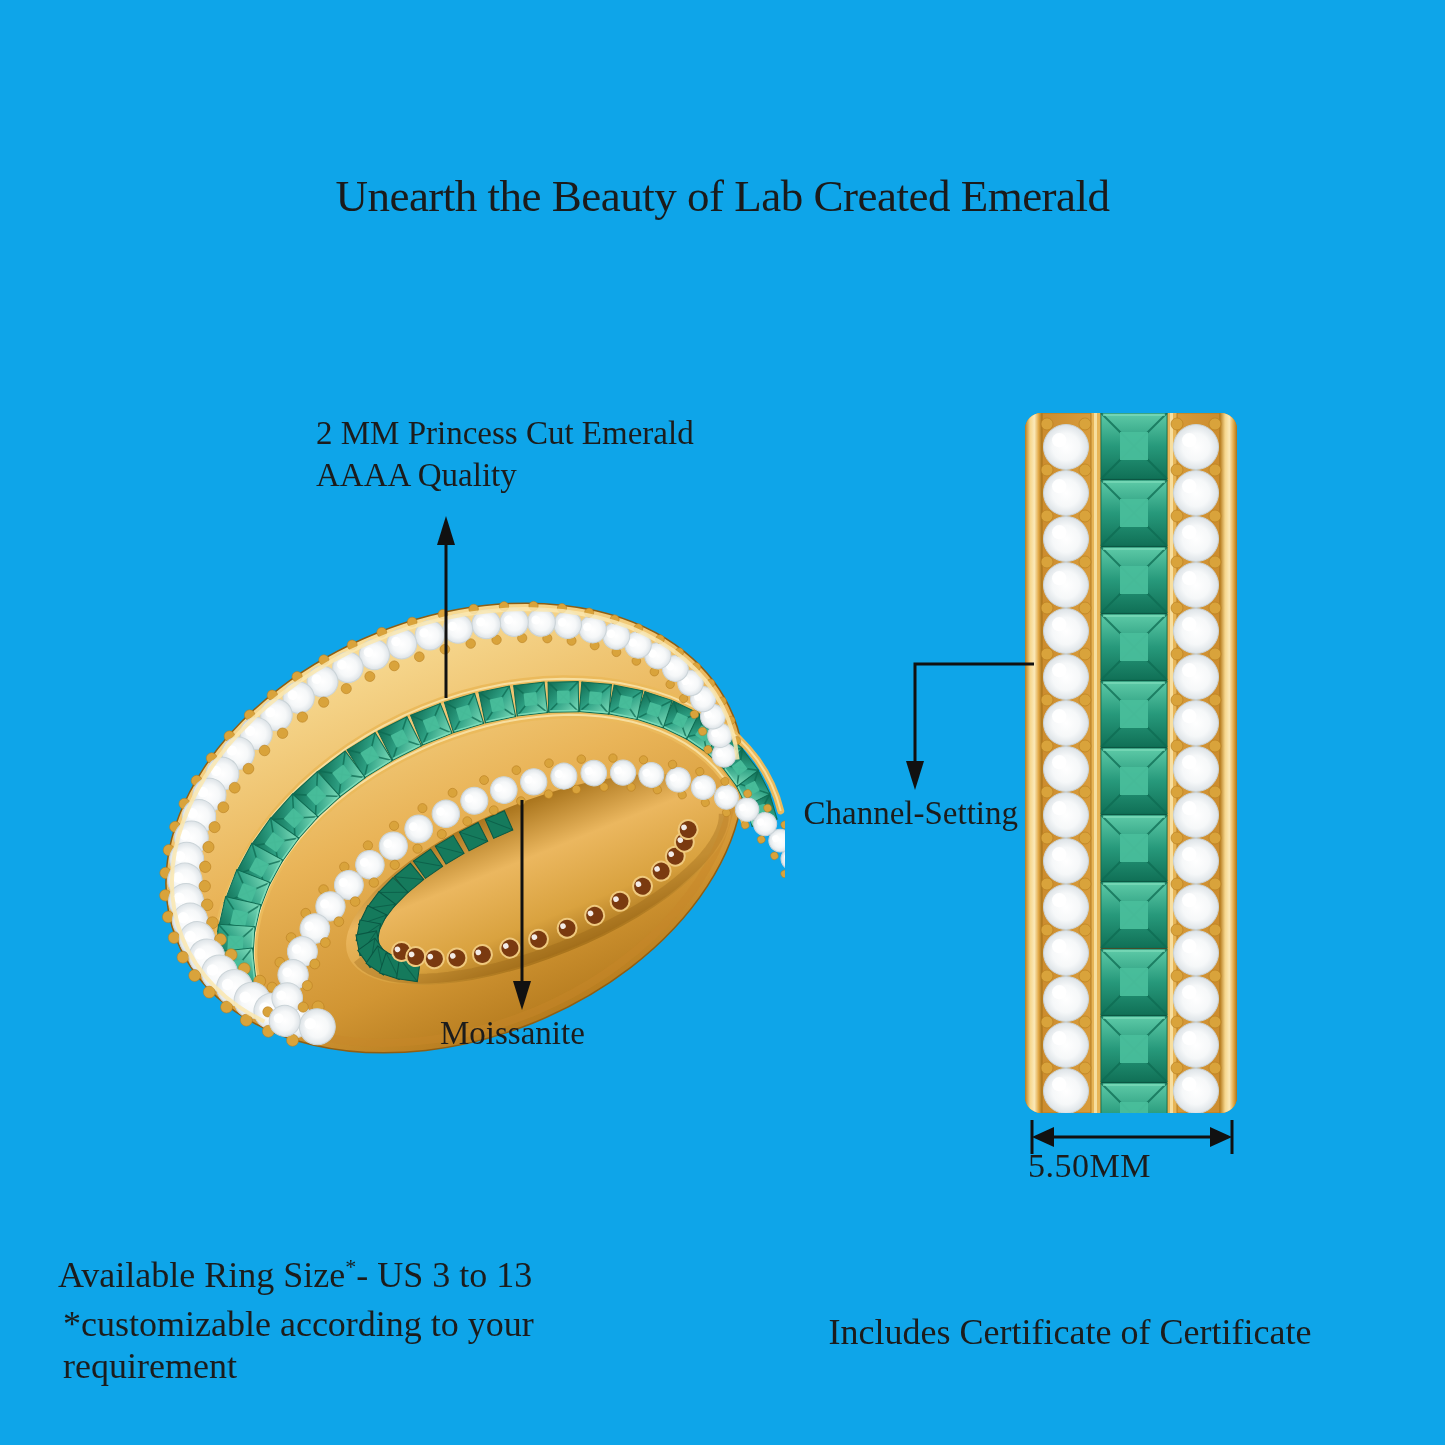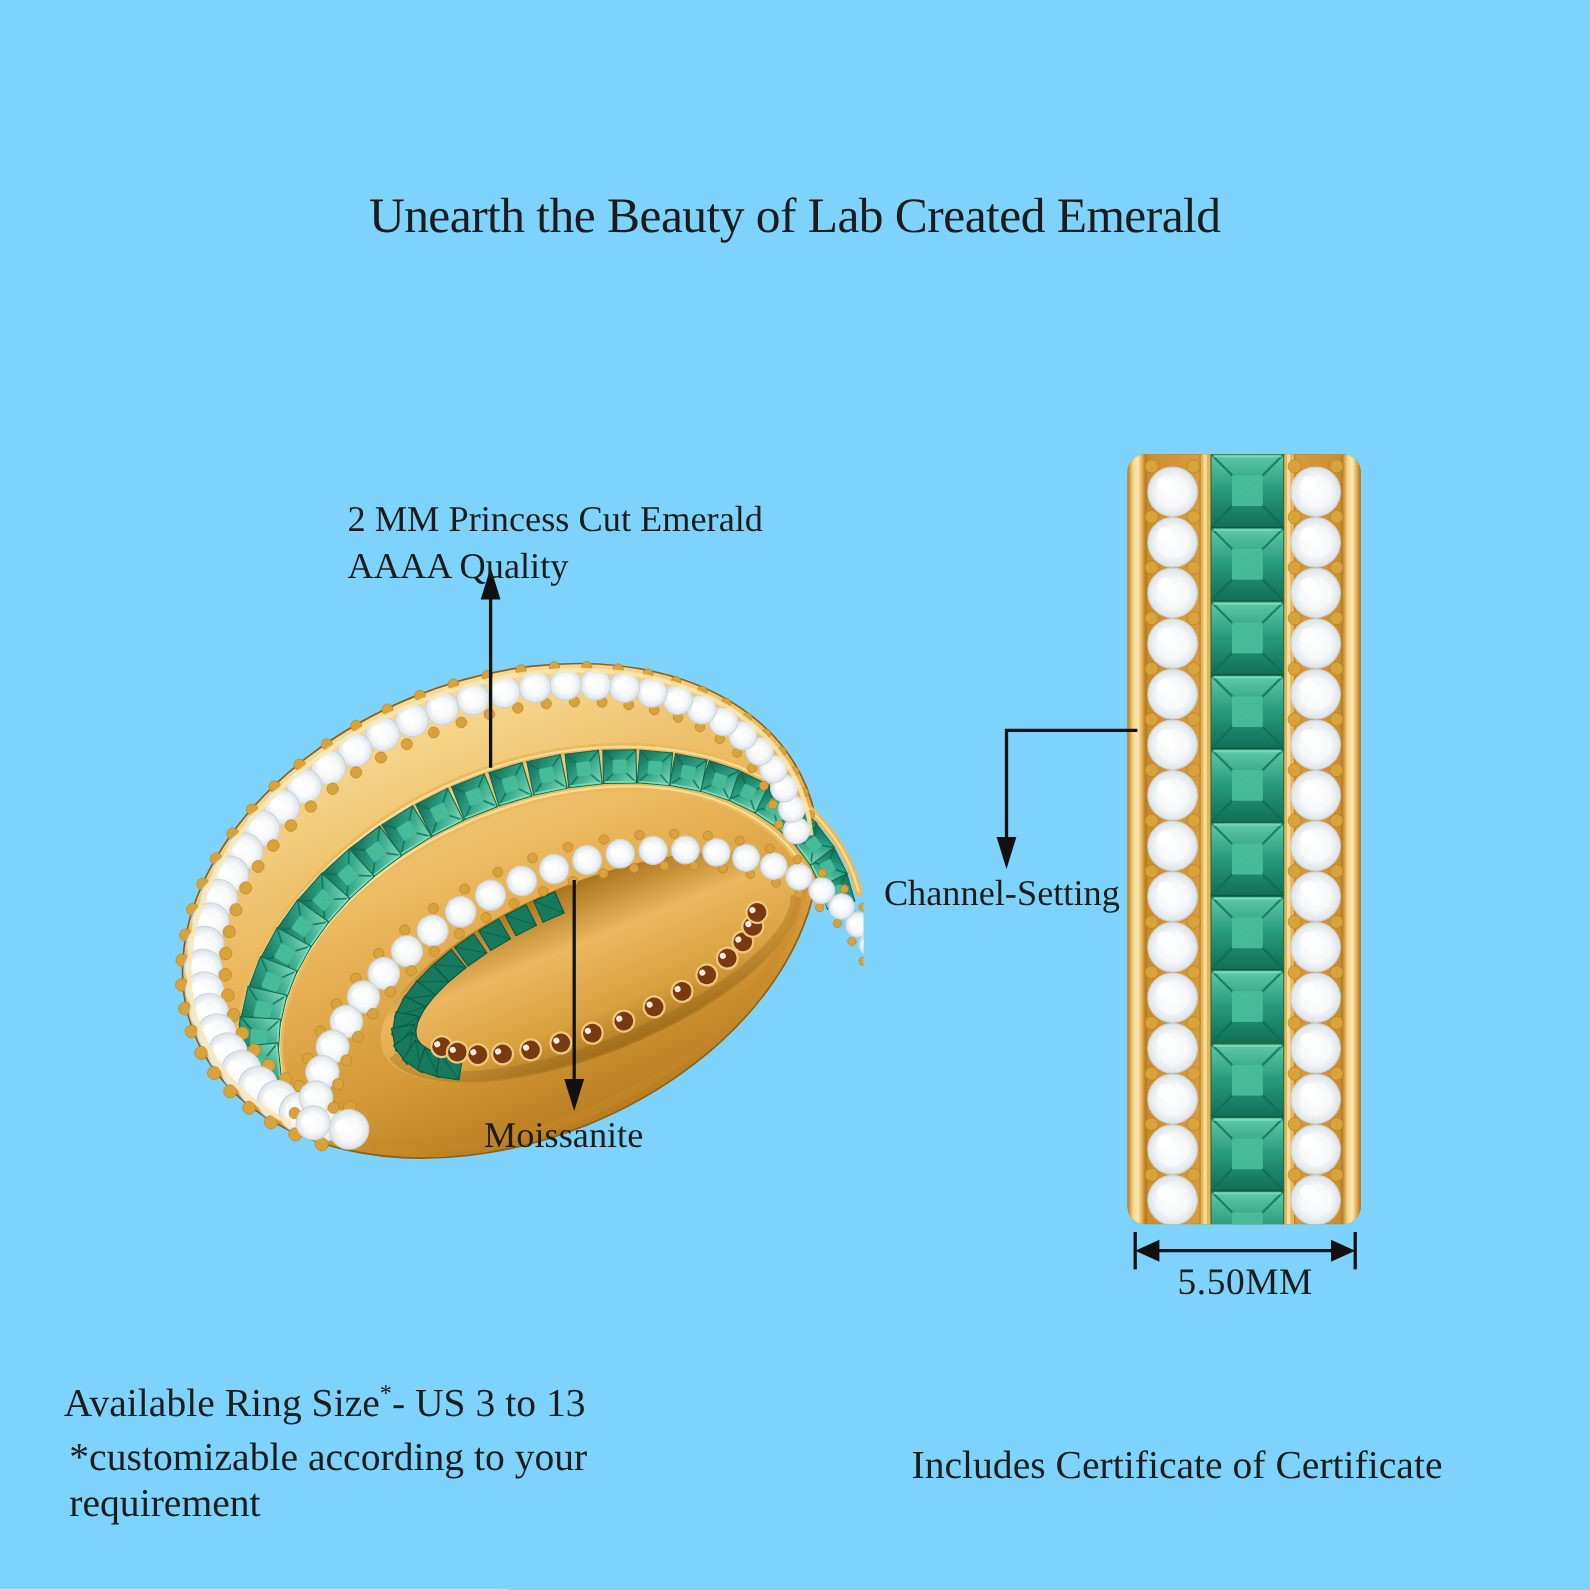--- a/index.html
+++ b/index.html
@@ -1,29 +1,29 @@
 <!DOCTYPE html>
 <html><head>
 <meta charset="utf-8">
 <style>
   html,body{margin:0;padding:0;background:#ffffff;}
-  .canvas{position:relative;width:1445px;height:1445px;background:#7dd3fc;overflow:hidden;
+  .canvas{position:relative;width:1445px;height:1445px;background:#0ea5e9;overflow:hidden;
           font-family:"Liberation Serif","DejaVu Serif",serif;color:#1c1c1c;}
   .abs{position:absolute;}
   .title{left:0;right:0;top:170px;text-align:center;font-size:45px;letter-spacing:-0.5px;color:#1b1b1b;}
   .ringAngled{left:145px;top:570px;width:640px;height:500px;}
   .ringSide{left:1025px;top:413px;width:212px;height:700px;}
   .overlay{left:0;top:0;width:1445px;height:1445px;pointer-events:none;}
   .ann{stroke:#111111;stroke-width:3;fill:none;}
   .annHead{fill:#111111;stroke:none;}
   .lbl{line-height:42px;font-size:33px;}
-  .lblEmerald{left:316px;top:452px;}
+  .lblEmerald{left:316px;top:412px;}
   .lblMoiss{left:440px;top:1012px;}
   .lblChannel{left:794px;top:792px;width:224px;text-align:right;}
-  .lblDim{left:1028px;top:1147px;width:208px;text-align:center;font-size:34px;letter-spacing:0.5px;}
+  .lblDim{left:1028px;top:1147px;width:208px;text-align:left;font-size:34px;letter-spacing:0.5px;}
   .fRingSize{left:58px;top:1254px;width:556px;font-size:36px;}
   .fRingSize sup{font-size:22px;}
   .fNote{left:63px;top:1303px;width:620px;text-align:left;font-size:36px;}
   .fCert{left:790px;top:1311px;width:560px;text-align:center;font-size:36px;}
 </style>
 </head>
 <body>
 
 <div class="canvas">
 

